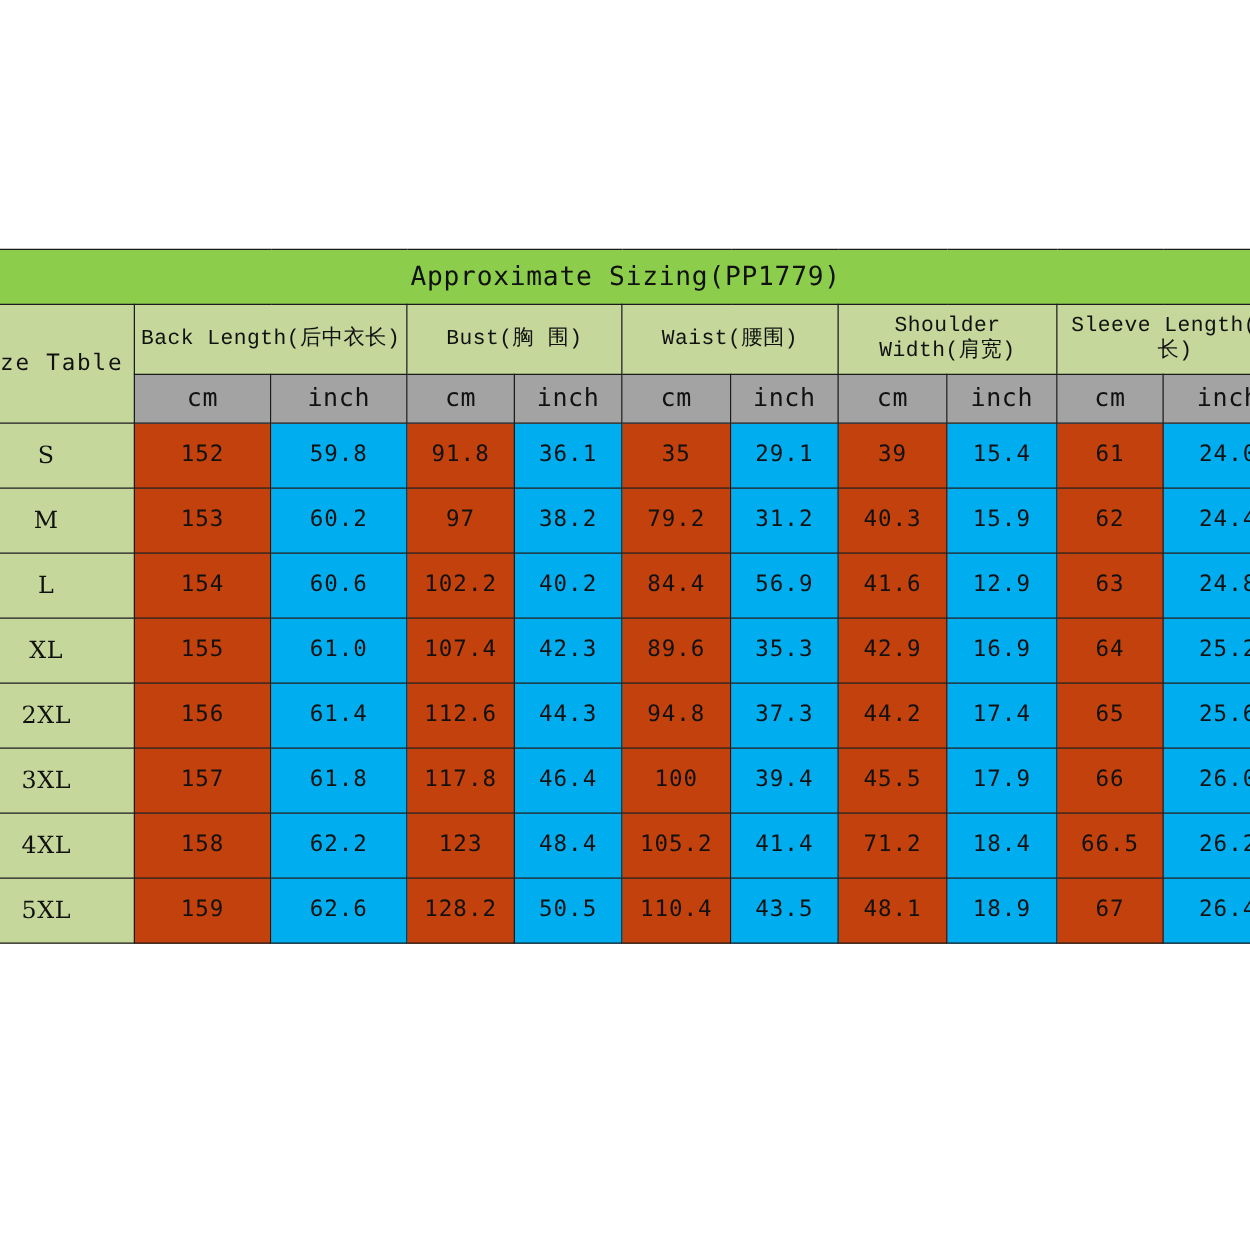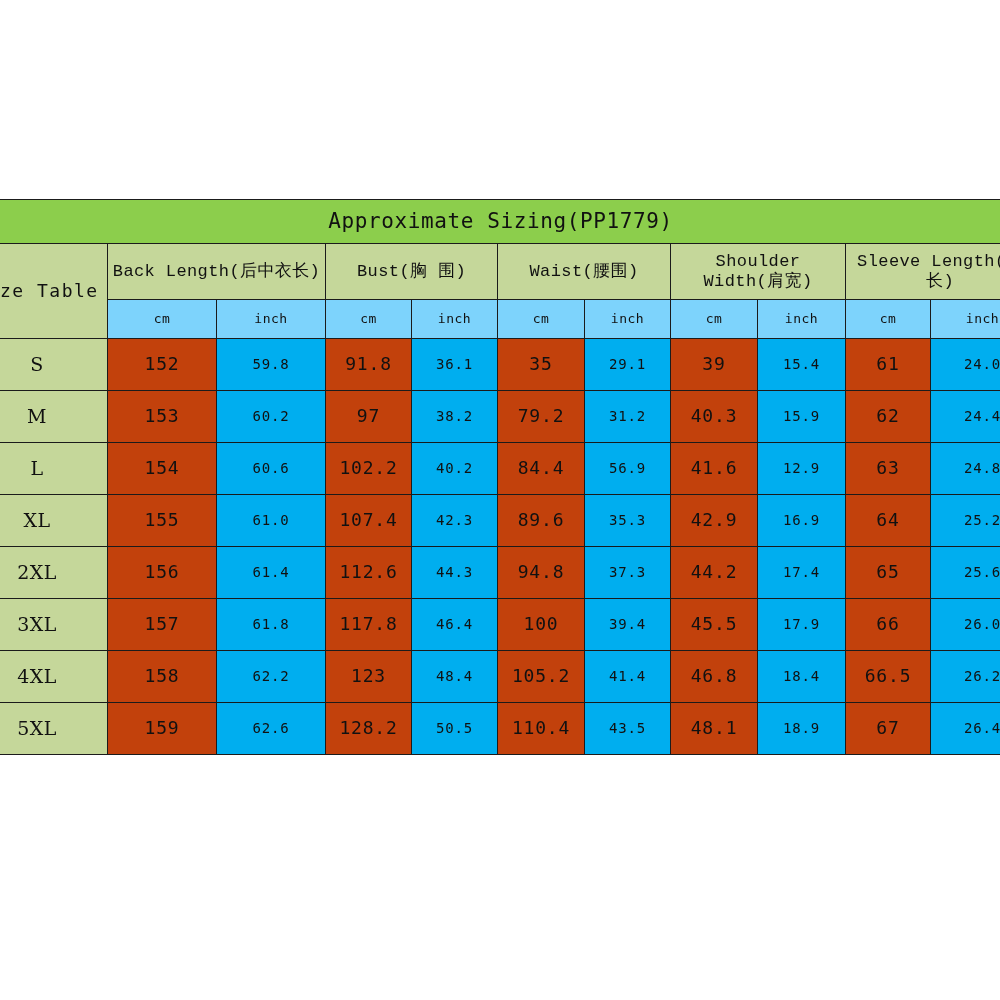--- a/index.html
+++ b/index.html
@@ -55,23 +55,23 @@
     background: #C5D79A;
     font-size: 17px;
     letter-spacing: 0.4px;
     padding: 2px 4px;
   }
   .hdr-group {
     height: 55px;
     font-family: Liberation Mono, monospace;
   }
   .unit-cell {
-    background: #7dd3fc;
+    background: #a3a3a3;
     height: 38px;
-    font-size: 13px;
+    font-size: 20px;
     letter-spacing: 0.5px;
   }
   .size-table-cell {
     background: #C5D79A;
     font-size: 18px;
     letter-spacing: 1.5px;
     text-align: right;
     padding-right: 6px;
   }
 
@@ -83,21 +83,21 @@
     letter-spacing: 0.5px;
     font-family: "DejaVu Serif", "Liberation Serif", serif;
   }
   .cm-cell {
     background: #c2410c;
     font-size: 18px;
     letter-spacing: 0.8px;
   }
   .inch-cell {
     background: #00AEEF;
-    font-size: 14px;
+    font-size: 18px;
     letter-spacing: 0.8px;
   }
   tbody tr { height: 52px; }
 
   
   col.c-size   { width: 141px; }
   col.c-cm     { width: 109px; }
   col.c-inch   { width: 109px; }
   col.c-cm2    { width: 86px;  }
   col.c-inch2  { width: 86px;  }
@@ -231,21 +231,21 @@
           <td class="inch-cell">26.0</td>
         </tr>
         <tr>
           <th class="size-label">4XL</th>
           <td class="cm-cell">158</td>
           <td class="inch-cell">62.2</td>
           <td class="cm-cell">123</td>
           <td class="inch-cell">48.4</td>
           <td class="cm-cell">105.2</td>
           <td class="inch-cell">41.4</td>
-          <td class="cm-cell">46.8</td>
+          <td class="cm-cell">71.2</td>
           <td class="inch-cell">18.4</td>
           <td class="cm-cell">66.5</td>
           <td class="inch-cell">26.2</td>
         </tr>
         <tr>
           <th class="size-label">5XL</th>
           <td class="cm-cell">159</td>
           <td class="inch-cell">62.6</td>
           <td class="cm-cell">128.2</td>
           <td class="inch-cell">50.5</td>

